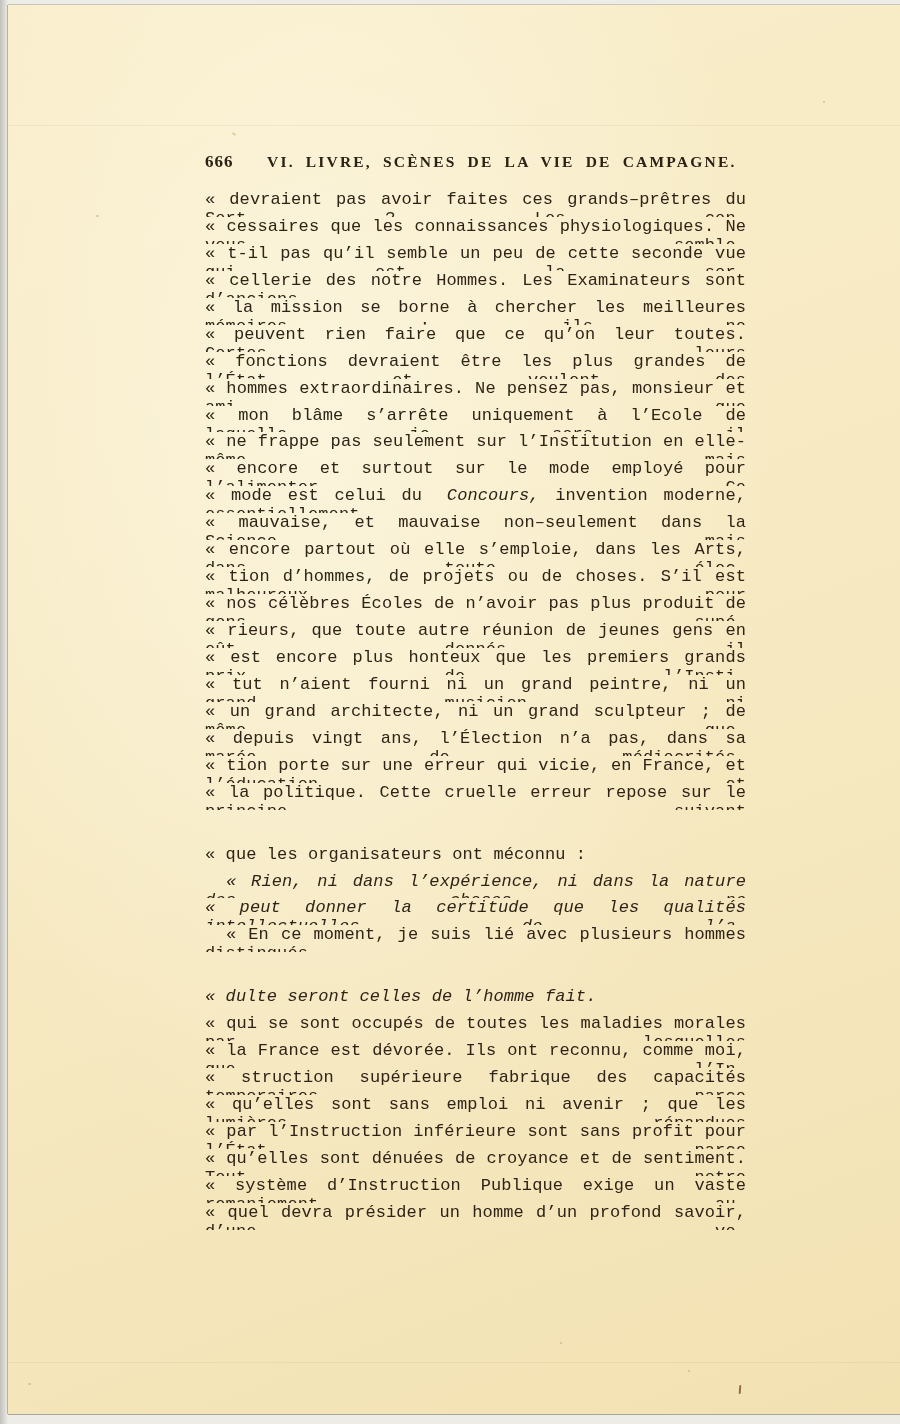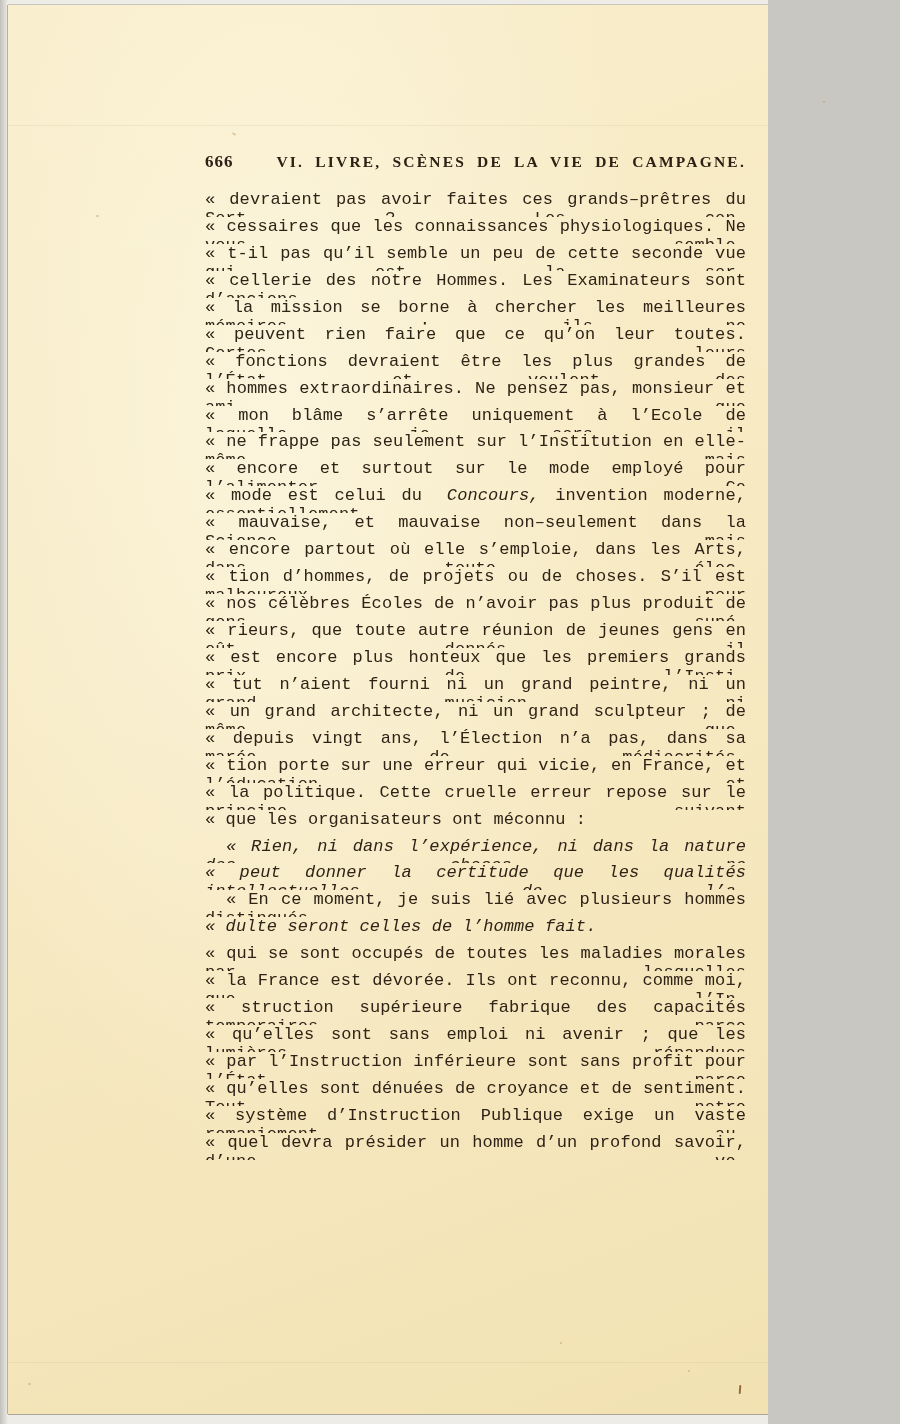--- a/index.html
+++ b/index.html
@@ -4,21 +4,21 @@
 <style>
   html, body { margin: 0; padding: 0; }
   body {
     width: 900px; height: 1424px;
     font-family: "Liberation Serif", "DejaVu Serif", serif;
     background: #c9c7c2;
     overflow: hidden;
   }
   .scan {
     position: relative;
-    width: 768px; height: 1424px;
+    width: 900px; height: 1424px;
     background: linear-gradient(90deg, #c2c0bb 0%, #e3e1dc 6px, #eeece7 8px);
   }
   .paper {
     position: absolute;
     left: 8px; top: 5px; right: 0; bottom: 10px;
     background:
       radial-gradient(ellipse at 35% 30%, rgba(255,252,238,0.55) 0%, rgba(255,252,238,0) 55%),
       linear-gradient(160deg, #f9eecb 0%, #f7eac3 45%, #f4e5ba 80%, #f2e2b2 100%);
     box-shadow: -1px 0 0 #b3afa5, 0 -1px 0 #c9c5ba, 0 1px 0 #aaa69c;
   }
@@ -38,42 +38,42 @@
     color: #2c2114;
     font-weight: bold;
   }
   .page-number {
     width: 62px;
     font-size: 17px;
     letter-spacing: 1px;
   }
   .running-title {
     flex: 1;
-    text-align: right;
+    text-align: left;
     font-size: 15.5px;
     letter-spacing: 2.2px;
     word-spacing: 5px;
     white-space: nowrap;
   }
   .text-block {
     position: absolute;
     left: 197px; top: 185px; width: 541px;
     color: #2e2316;
   }
   .line {
     height: 26.95px;
     overflow: hidden;
     font-size: 17px;
     letter-spacing: 0.1px;
     text-align: justify;
     text-align-last: justify;
     white-space: normal;
     font-family: Liberation Mono, monospace;
   }
-  .line.nojustify { text-align: left; text-align-last: left; }
+  .line.nojustify { text-align: left; text-align-last: left; margin-top: 35px; }
   .line.indent { text-indent: 21px; }
   .line.italic { font-style: italic; }
   .seg-italic { font-style: italic; margin-left: 9px; }
 </style>
 </head>
 <body>
 
 <div class="scan">
   <div class="paper">
 

